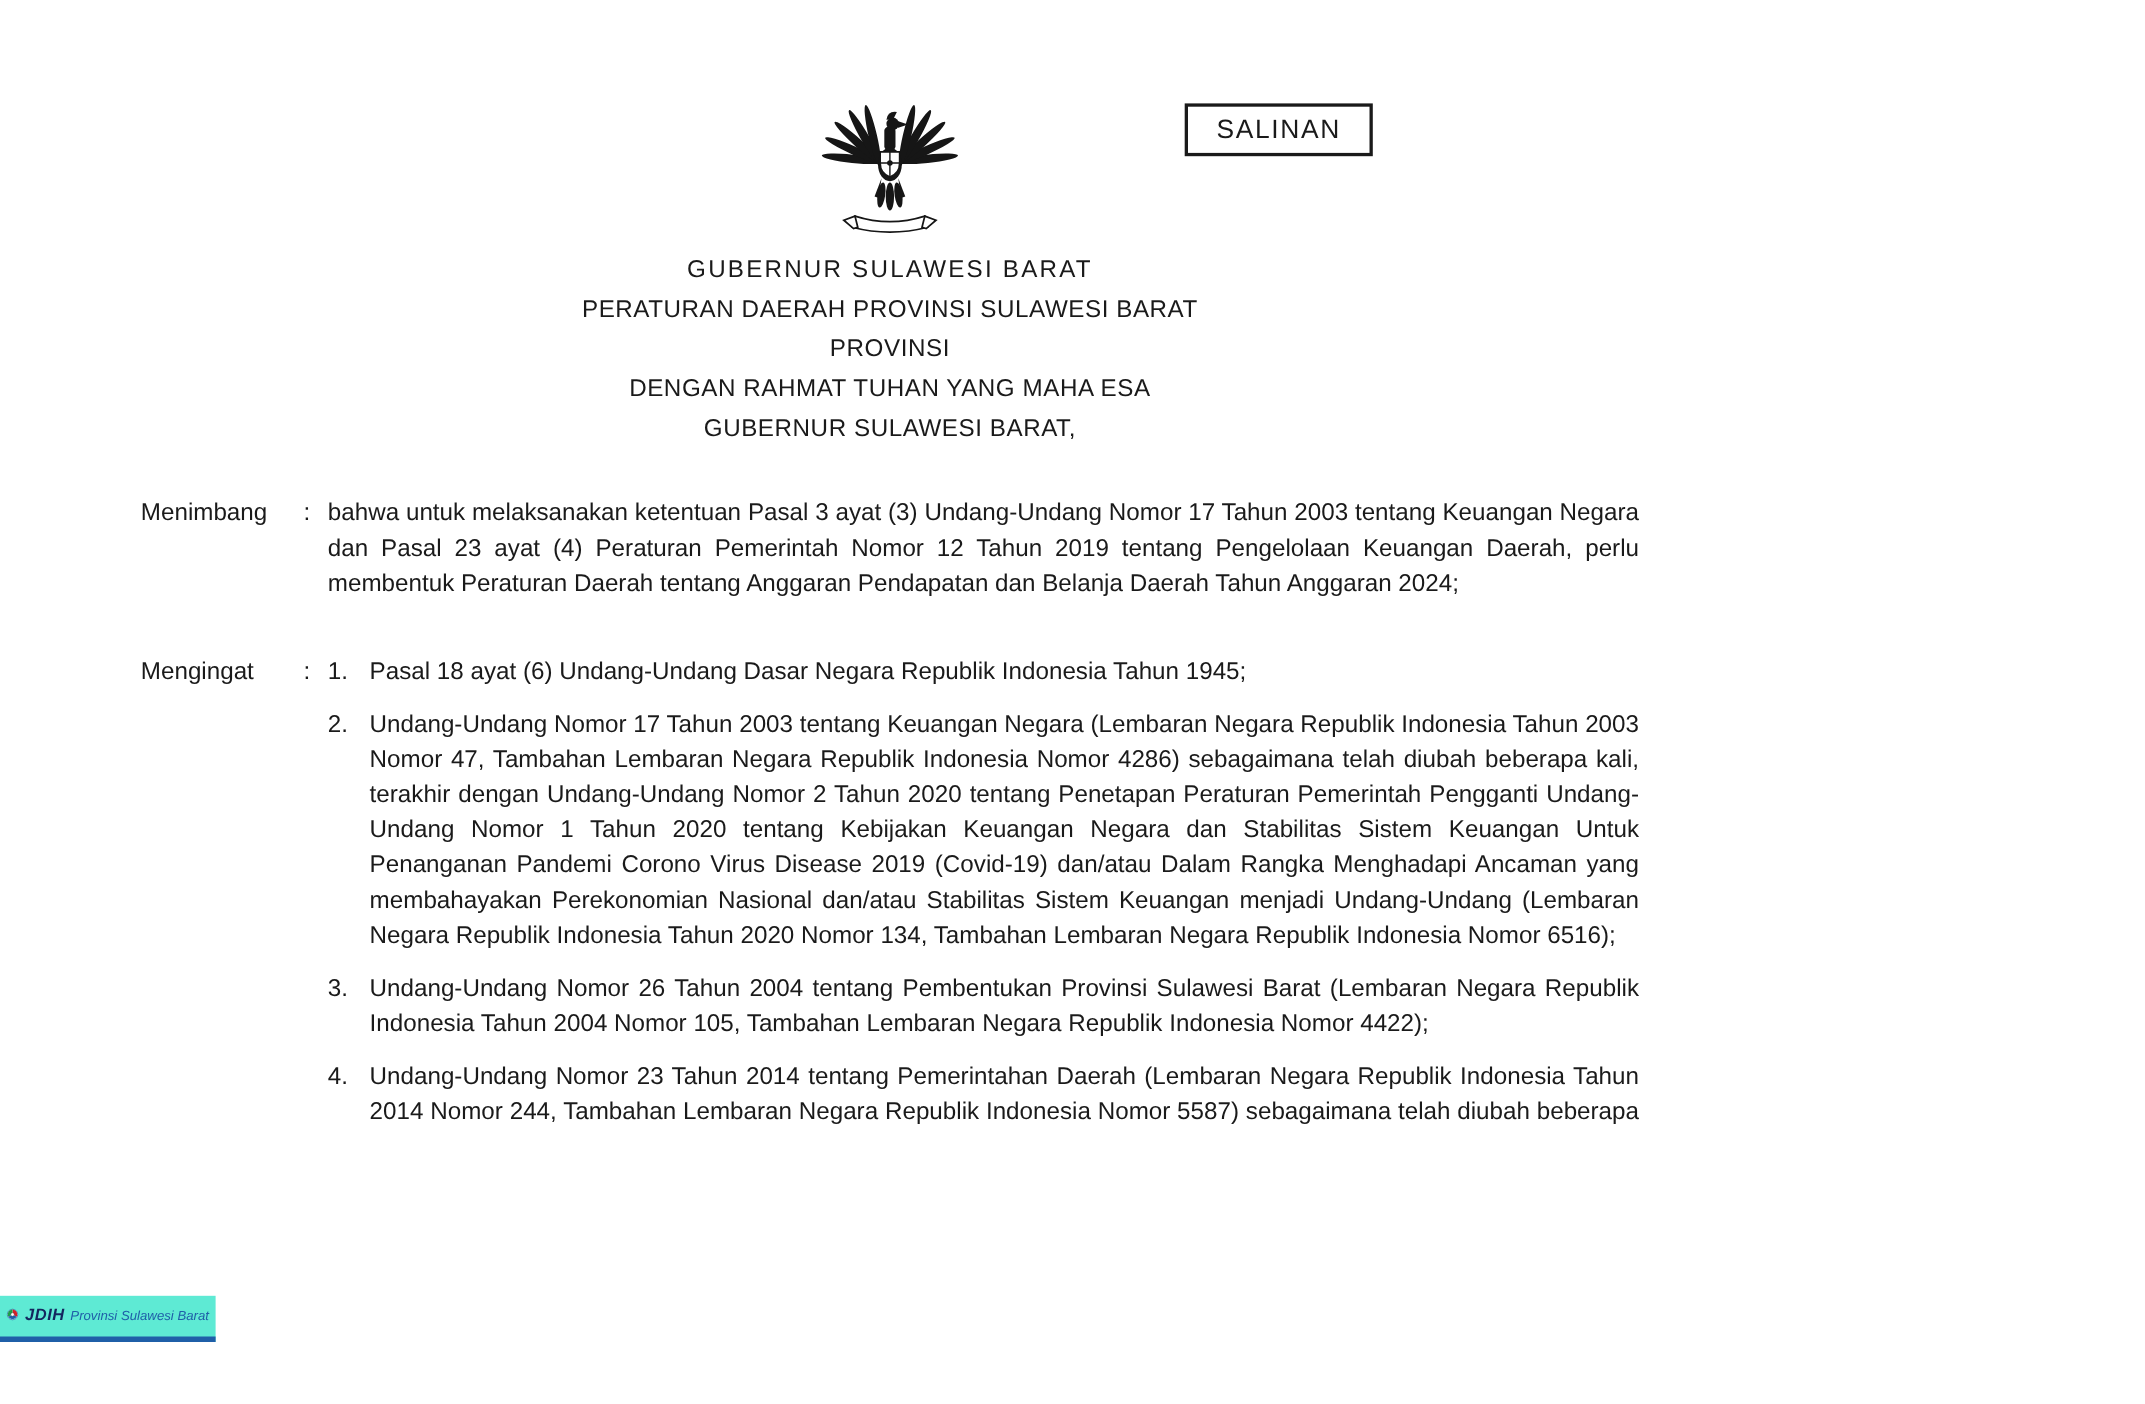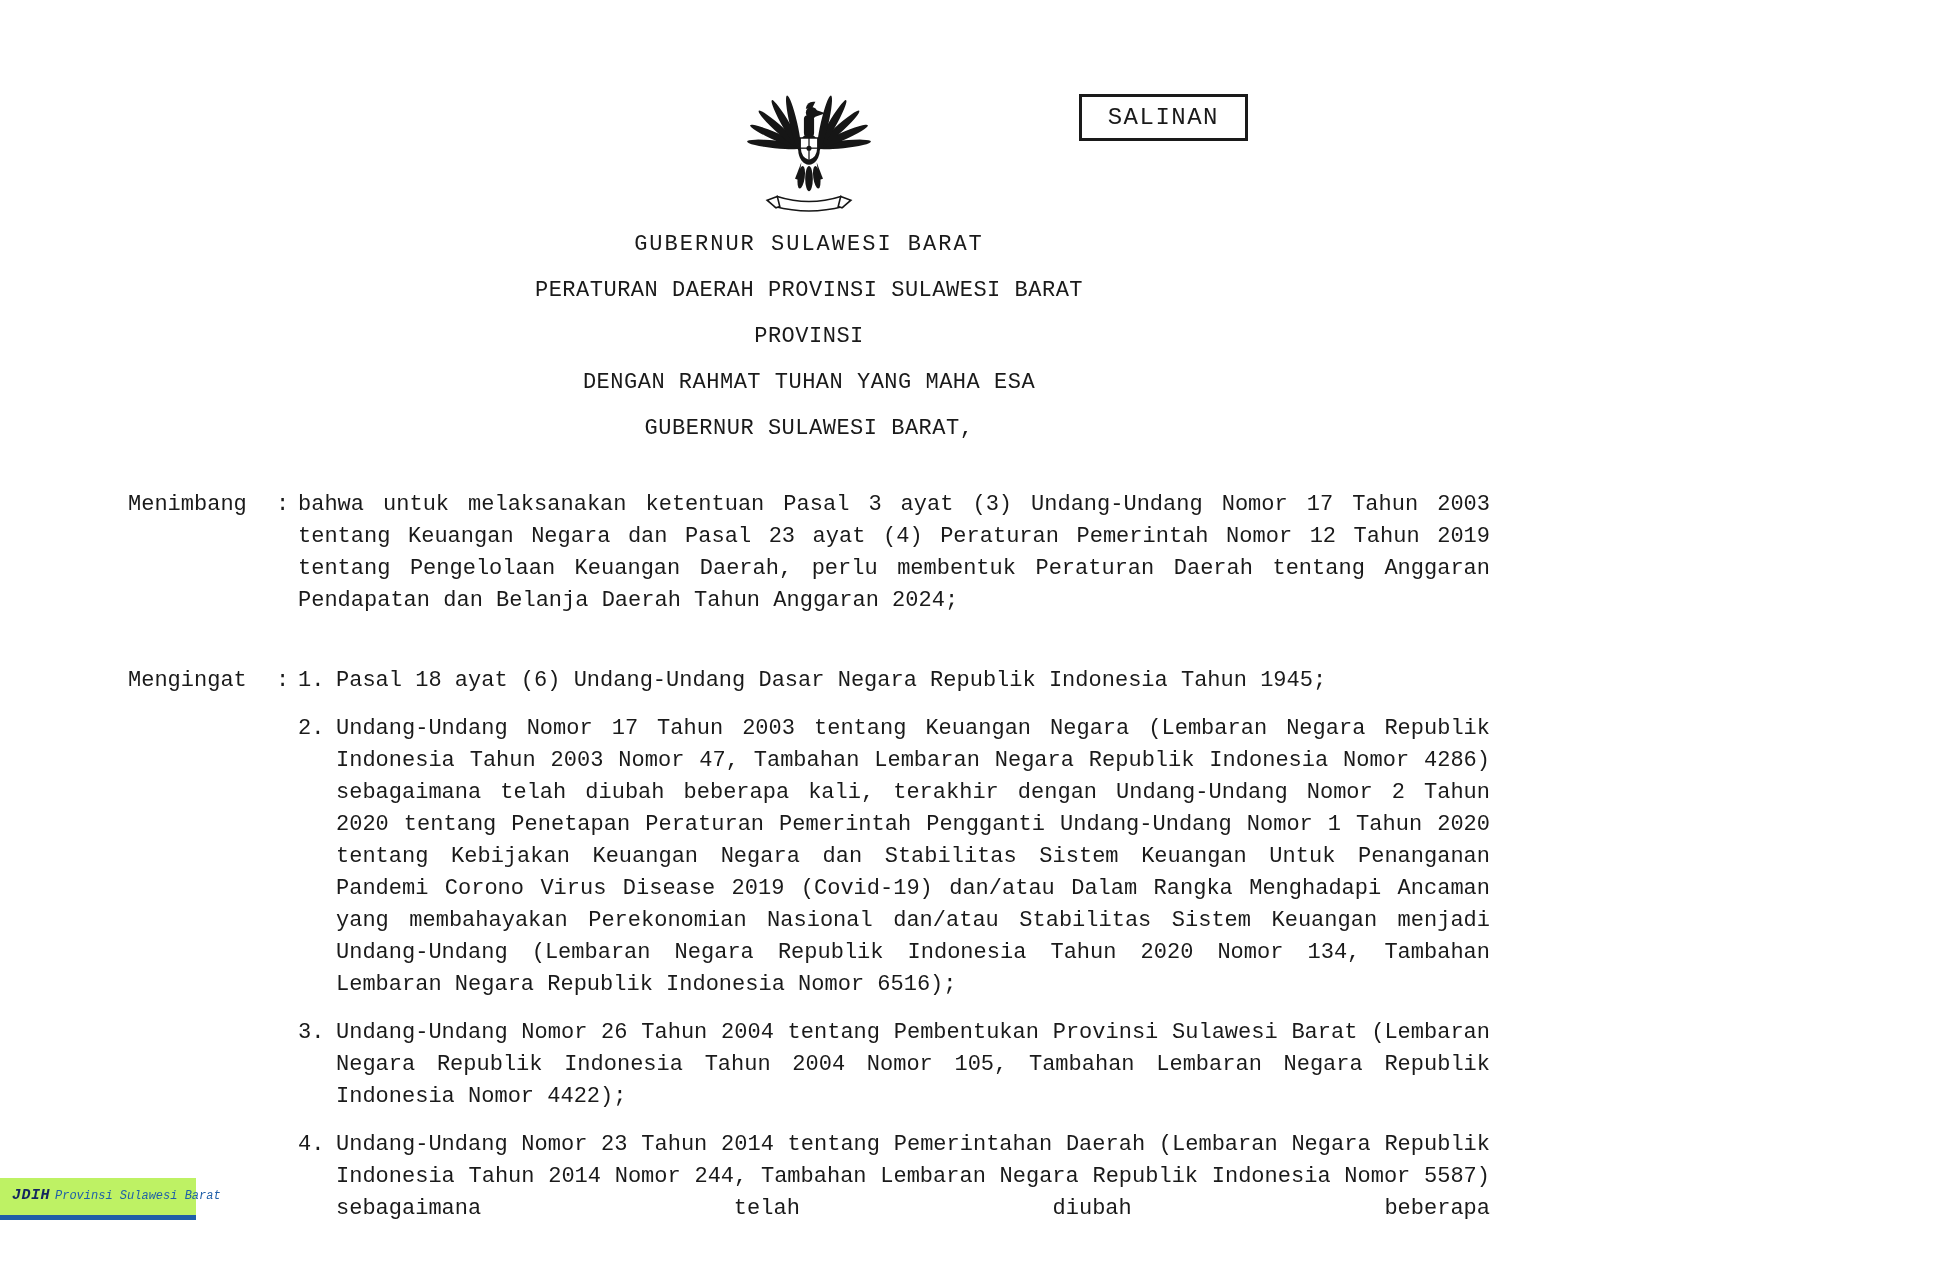--- a/index.html
+++ b/index.html
@@ -2,39 +2,39 @@
 <html><head>
 <meta charset="utf-8">
 <style>
   * { margin:0; padding:0; box-sizing:border-box; }
   html, body { background:#ffffff; }
   .page {
     position:relative;
     width:1708px; height:1276px;
     background:#ffffff;
     color:#1a1a1a;
-    font-family:Liberation Mono, monospace;
+    font-family:Liberation Sans, sans-serif;
     overflow:hidden;
   }
   .salinan {
     position:absolute; top:94px; right:460px;
     border:3px solid #1a1a1a;
     padding:7px 26px;
     font-size:24px; letter-spacing:1.5px;
   }
   .content {
     position:absolute; left:128px; top:0;
     width:1362px;
   }
   .emblem-wrap { margin-top:72px; text-align:center; }
   .title-main {
     text-align:center; font-size:22px; margin-top:14px; letter-spacing:2px;
   }
   .title-line {
-    text-align:center; font-size:22px; margin-top:21px; letter-spacing:0.5px;
+    text-align:center; font-size:22px; margin-top:10px; letter-spacing:0.5px;
   }
   .doc-row {
     display:flex; align-items:flex-start;
     margin-top:48px;
     font-size:22px; line-height:32px;
   }
   .doc-label { width:148px; flex:none; }
   .doc-colon { width:22px; flex:none; }
   .doc-body  { flex:1; text-align:justify; text-justify:inter-word; }
   .list { flex:1; }
@@ -42,21 +42,21 @@
   .list-item:last-child { margin-bottom:0; }
   .num { width:38px; flex:none; }
   .item-text { flex:1; text-align:justify; text-justify:inter-word; }
   .justify-last { text-align-last:justify; }
   .jdih {
     position:absolute; left:0; bottom:56px;
     width:196px;
     border-bottom:5px solid #1f5fa8;
     padding:2px 6px 5px 6px;
     display:flex; align-items:center; gap:6px;
-    background:#bef264;
+    background:#5eead4;
   }
   .jdih-textwrap { display:flex; align-items:baseline; gap:5px; white-space:nowrap; }
   .jdih-name {
     font-weight:bold; font-style:italic;
     color:#14265e; font-size:15px; letter-spacing:0.5px;
   }
   .jdih-region {
     font-style:italic; color:#1f5fa8; font-size:12px;
   }
   svg { display:inline-block; vertical-align:middle; }

